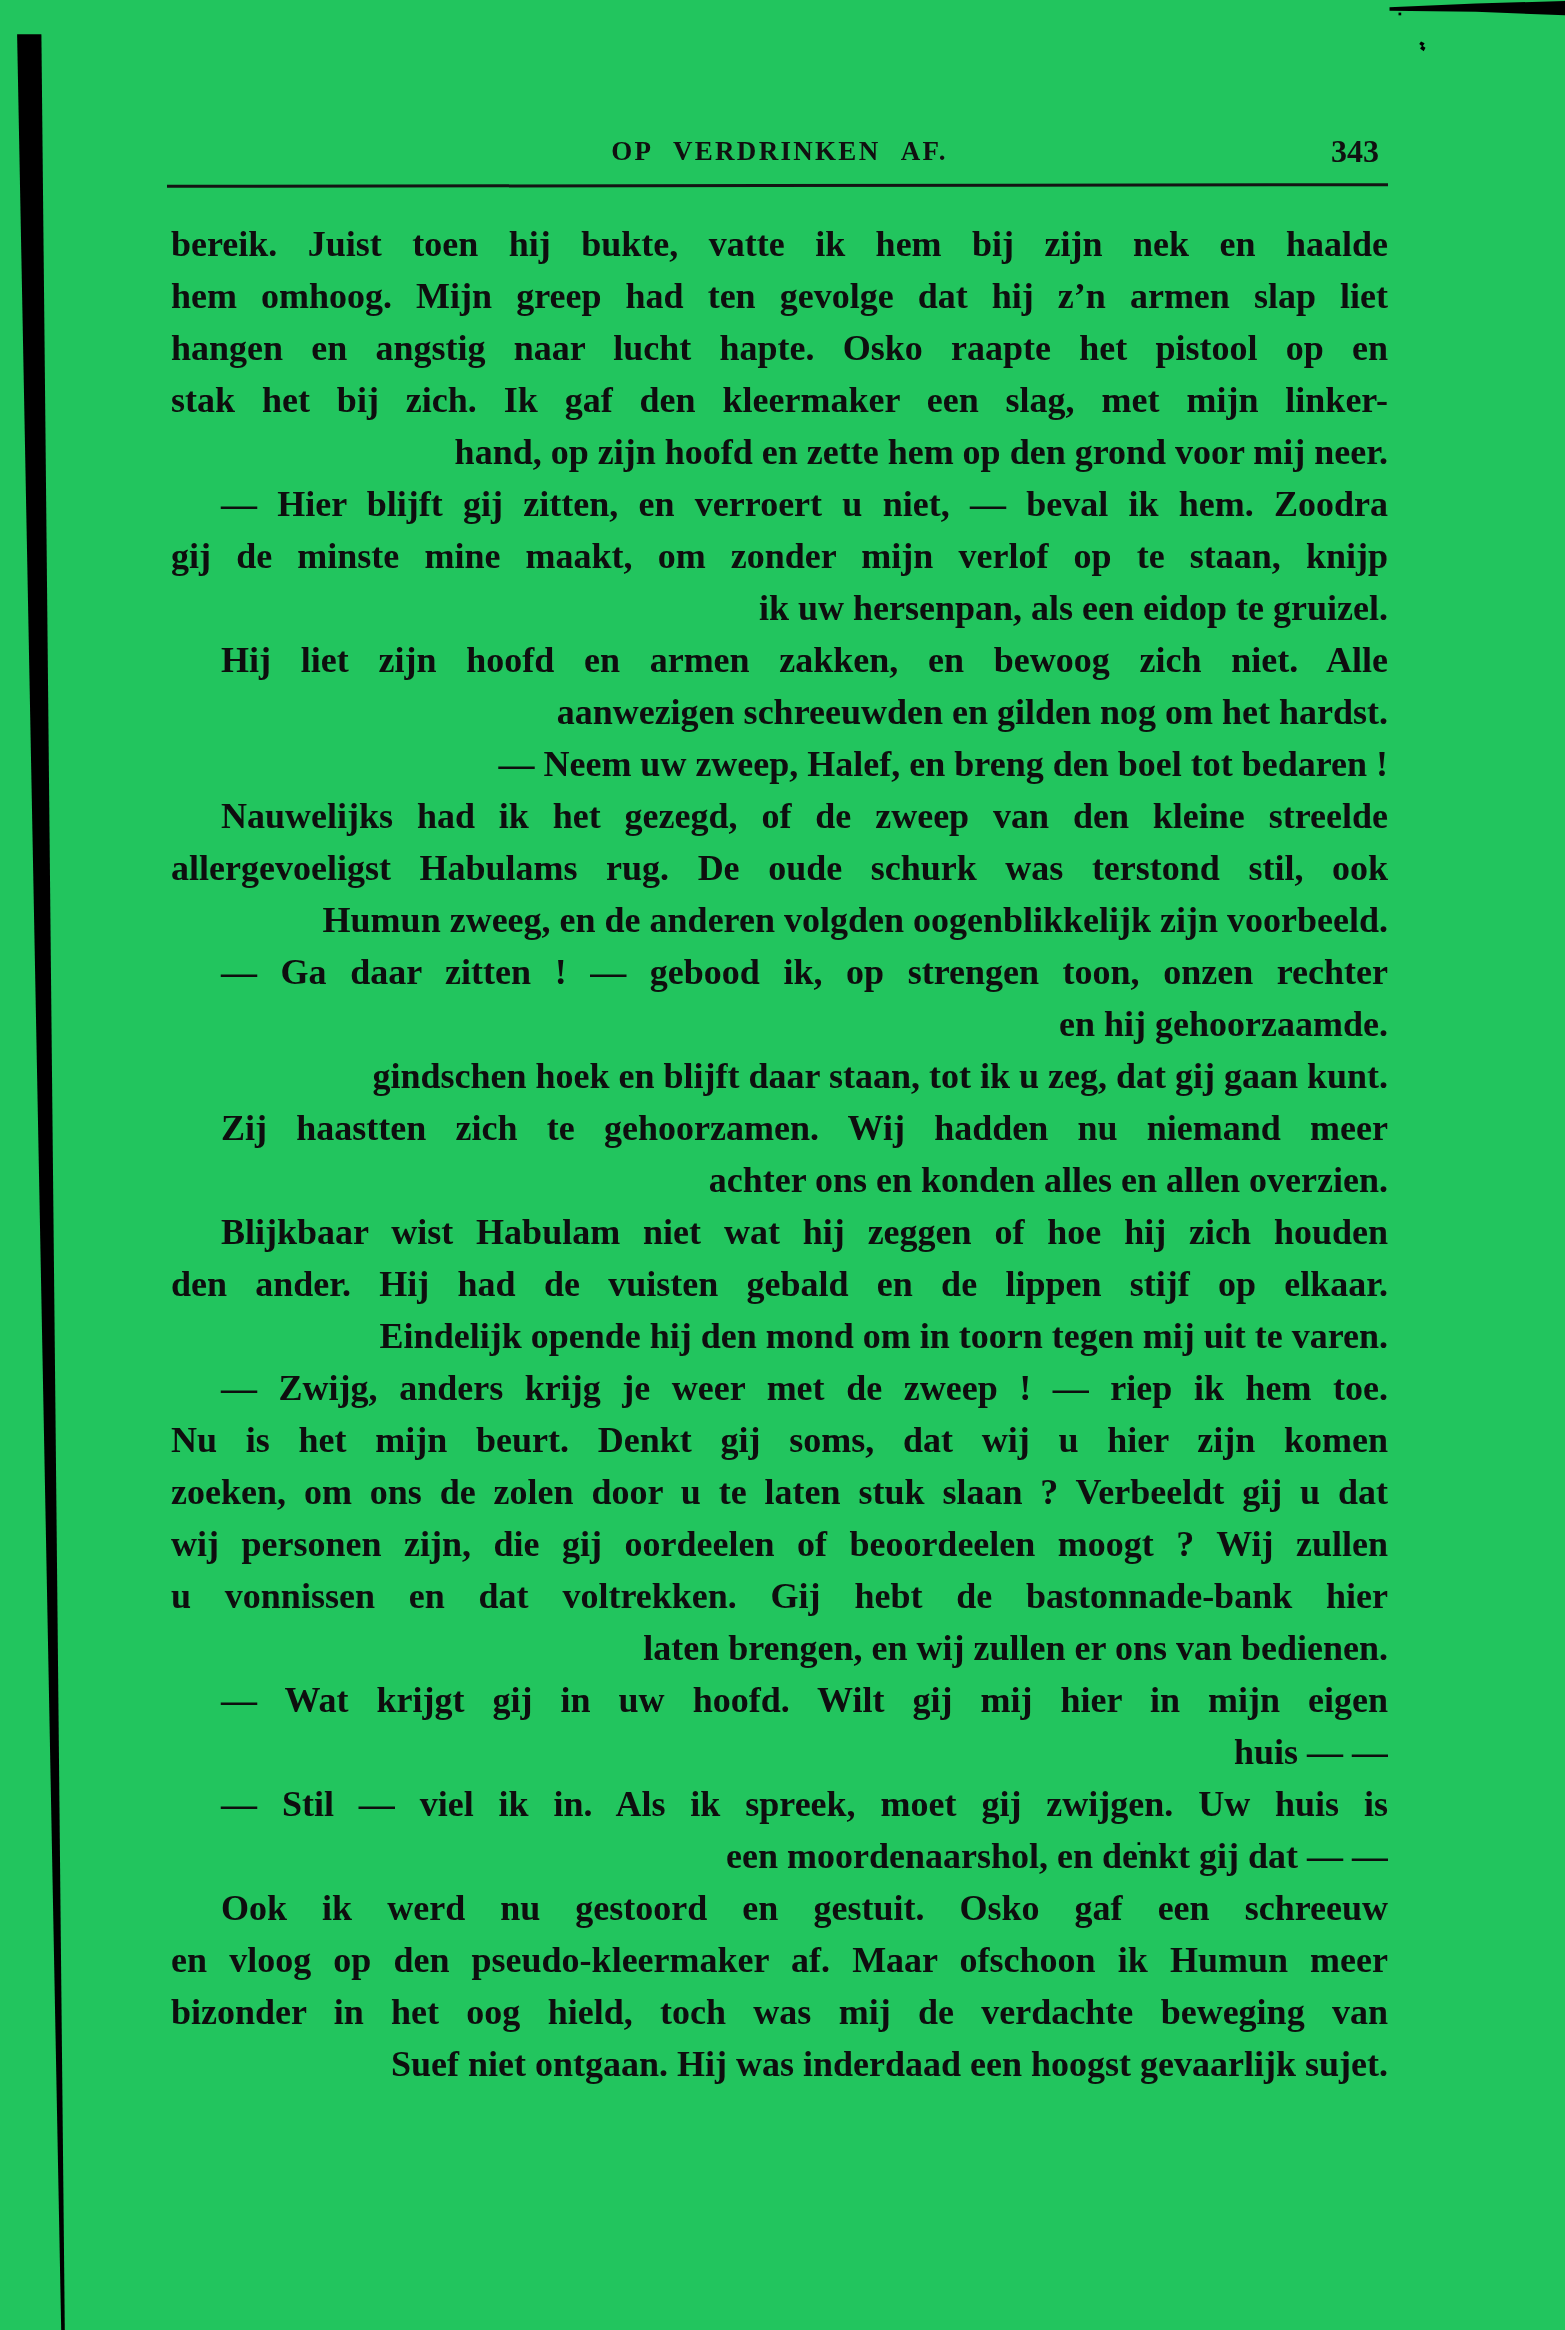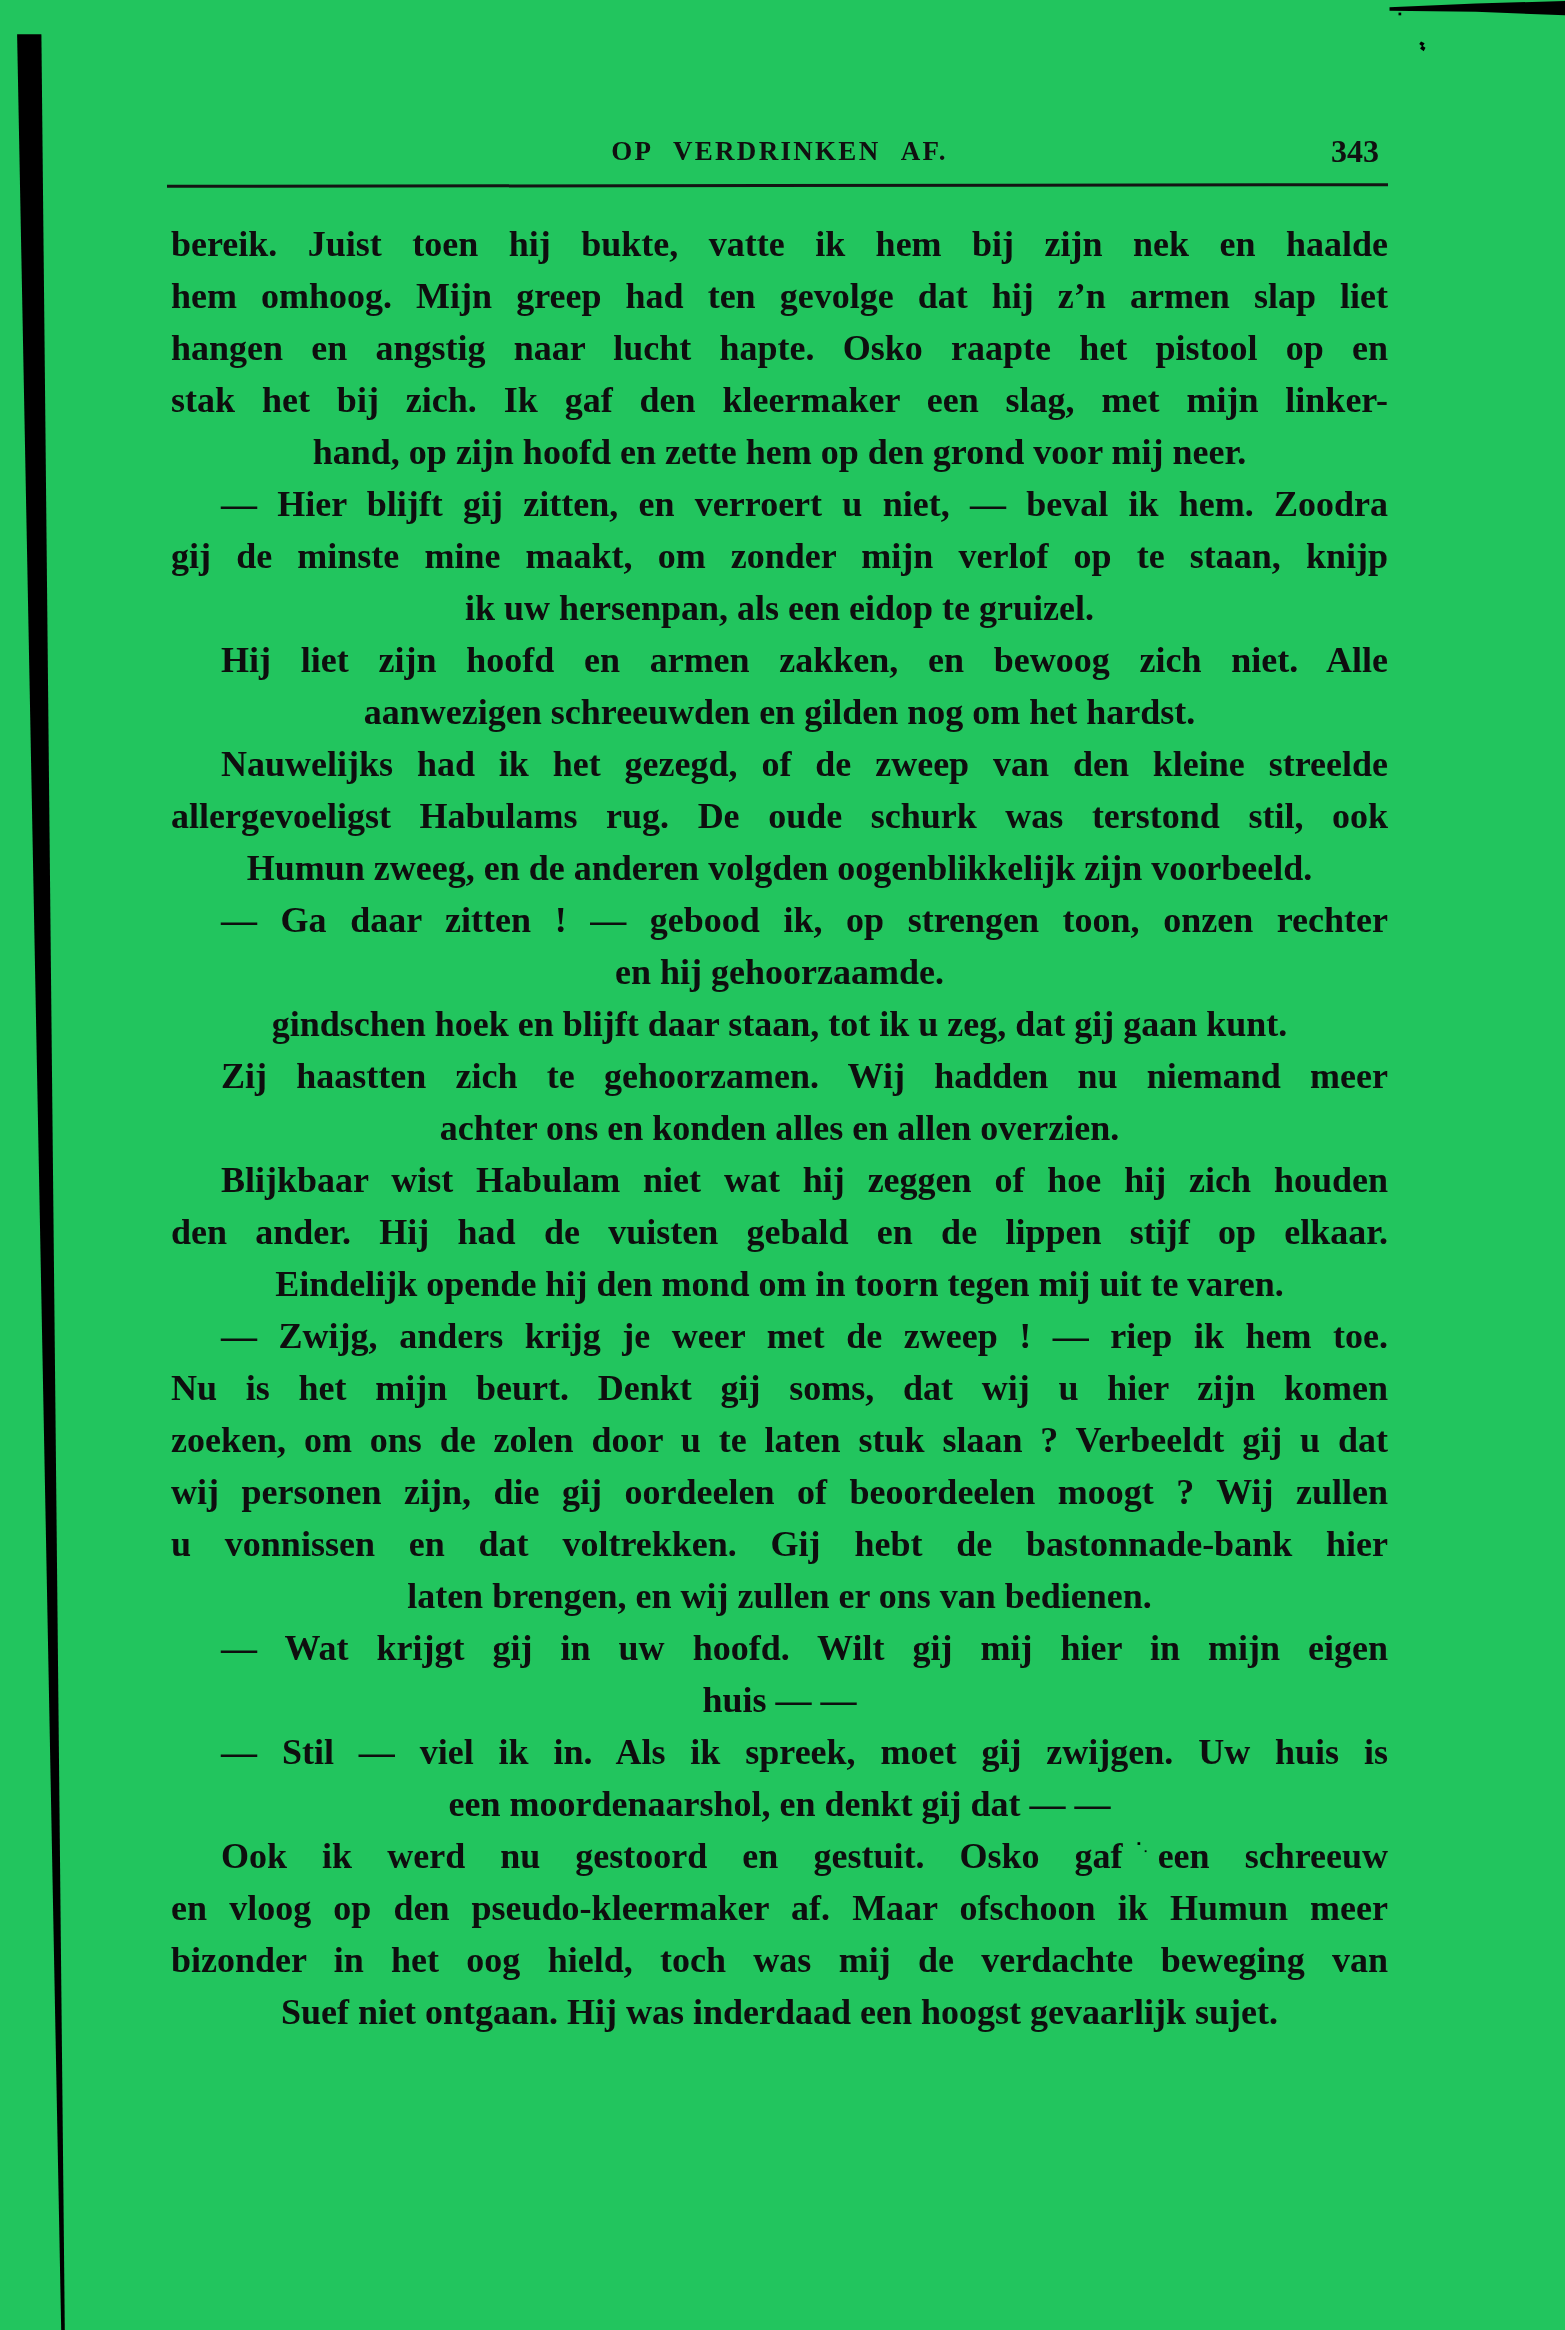--- a/index.html
+++ b/index.html
@@ -30,21 +30,21 @@
   }
   .rule{
     position:absolute;left:167px;top:184px;width:1221px;height:2.7px;
     background:#141414;
     transform:rotate(-0.08deg);
   }
   .body{
     position:absolute;left:171px;top:218px;width:1217px;
     font-size:36px;font-weight:bold;line-height:52px;
   }
-  .line{height:52px;overflow:hidden;text-align:center;}
+  .line{height:52px;overflow:hidden;text-align:right;}
   .line.just{text-align:justify;text-align-last:justify;}
   .line.indent{padding-left:50px;}
 </style>
 </head>
 <body>
 
 <div class="page">
 
   <svg class="artifacts" viewBox="0 0 1739 2589" xmlns="http://www.w3.org/2000/svg">
     <polygon points="19,38 46,38 72,2589 68,2589" fill="#000000"></polygon>
@@ -66,20 +66,21 @@
       <div class="line just">bereik. Juist toen hij bukte, vatte ik hem bij zijn nek en haalde</div>
       <div class="line just">hem omhoog. Mijn greep had ten gevolge dat hij z’n armen slap liet</div>
       <div class="line just">hangen en angstig naar lucht hapte. Osko raapte het pistool op en</div>
       <div class="line just">stak het bij zich. Ik gaf den kleermaker een slag, met mijn linker-</div>
       <div class="line">hand, op zijn hoofd en zette hem op den grond voor mij neer.</div>
       <div class="line indent just">— Hier blijft gij zitten, en verroert u niet, — beval ik hem. Zoodra</div>
       <div class="line just">gij de minste mine maakt, om zonder mijn verlof op te staan, knijp</div>
       <div class="line">ik uw hersenpan, als een eidop te gruizel.</div>
       <div class="line indent just">Hij liet zijn hoofd en armen zakken, en bewoog zich niet. Alle</div>
       <div class="line">aanwezigen schreeuwden en gilden nog om het hardst.</div>
+      <div class="line indent">— Neem uw zweep, Halef, en breng den boel tot bedaren !</div>
       <div class="line indent just">Nauwelijks had ik het gezegd, of de zweep van den kleine streelde</div>
       <div class="line just">allergevoeligst Habulams rug. De oude schurk was terstond stil, ook</div>
       <div class="line">Humun zweeg, en de anderen volgden oogenblikkelijk zijn voorbeeld.</div>
       <div class="line indent just">— Ga daar zitten ! — gebood ik, op strengen toon, onzen rechter</div>
       <div class="line">en hij gehoorzaamde.</div>
       <div class="line">gindschen hoek en blijft daar staan, tot ik u zeg, dat gij gaan kunt.</div>
       <div class="line indent just">Zij haastten zich te gehoorzamen. Wij hadden nu niemand meer</div>
       <div class="line">achter ons en konden alles en allen overzien.</div>
       <div class="line indent just">Blijkbaar wist Habulam niet wat hij zeggen of hoe hij zich houden</div>
       <div class="line just">den ander. Hij had de vuisten gebald en de lippen stijf op elkaar.</div>

